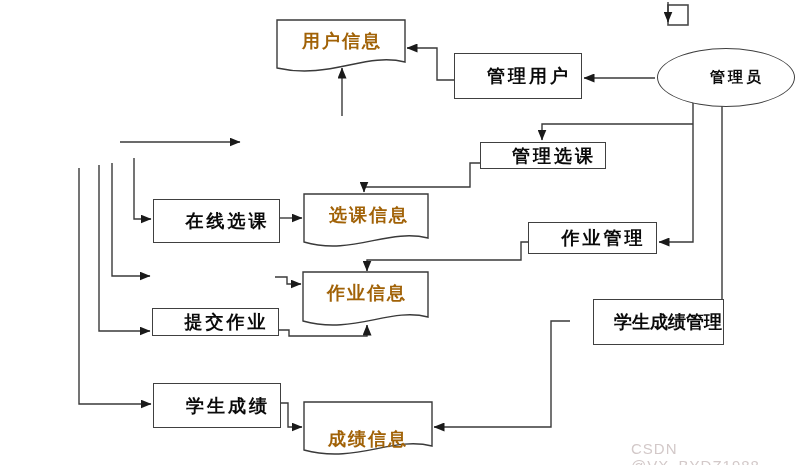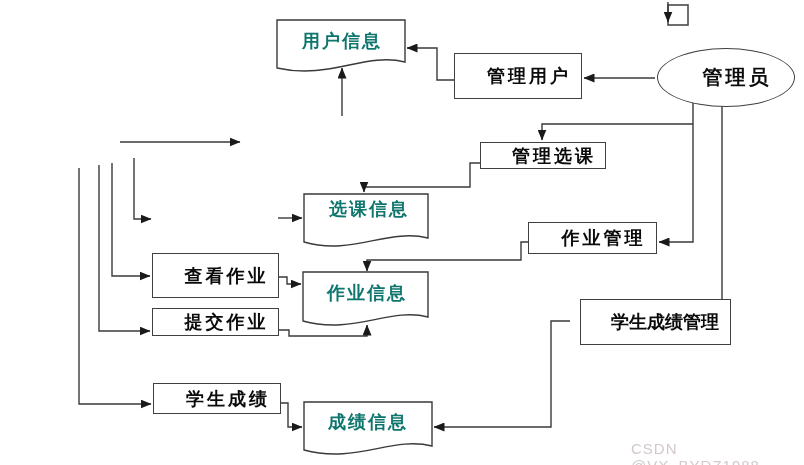--- a/index.html
+++ b/index.html
@@ -17,26 +17,26 @@
   .node{
     position:absolute;z-index:2;
     display:flex;align-items:center;justify-content:center;
     background:#ffffff;
     color:#0b0b0b;font-weight:bold;font-size:18px;letter-spacing:3px;
     white-space:nowrap;box-sizing:border-box;
     text-indent:3px;
     padding-left:19px;
   }
   .rect{border:1.6px solid #404040;}
-  .ellipse{border:1.6px solid #404040;border-radius:50%;font-size:20px;}
+  .ellipse{border:1.6px solid #404040;border-radius:50%;font-size:15px;}
   .tight{letter-spacing:0px;text-indent:0;}
   .doclabel{
     position:absolute;z-index:3;
     display:flex;align-items:center;justify-content:center;
-    color:#0f766e;font-weight:bold;font-size:18px;letter-spacing:2px;
+    color:#a16207;font-weight:bold;font-size:18px;letter-spacing:2px;
     white-space:nowrap;text-indent:2px;
   }
   .watermark{
     position:absolute;z-index:4;
     color:#d3c9c9;font-size:15px;letter-spacing:1px;
     font-family:"Liberation Sans","DejaVu Sans",sans-serif;
   }
 </style>
 </head>
 <body>
@@ -75,26 +75,26 @@
     <path class="doc" d="M304,402 H432 V446 C392,436 356,464 304,450 Z"></path>
 
     <rect class="anchor" x="668" y="5" width="20" height="20"></rect>
     <line x1="668" y1="2" x2="668" y2="22" marker-end="url(#arr)"></line>
   </svg>
 
   <div class="node ellipse" style="left:657px;top:48px;width:138px;height:59px">管理员</div>
 
   <div class="node rect" style="left:454px;top:53px;width:128px;height:46px">管理用户</div>
   <div class="node rect" style="left:480px;top:142px;width:126px;height:27px">管理选课</div>
-  <div class="node rect" style="left:152px;top:253px;width:127px;height:45px">查看作业</div>
+  <div class="node rect" style="left:153px;top:199px;width:127px;height:44px">在线选课</div>
   <div class="node rect" style="left:152px;top:308px;width:127px;height:28px">提交作业</div>
   <div class="node rect" style="left:528px;top:222px;width:129px;height:32px">作业管理</div>
-  <div class="node rect tight" style="left:580px;top:299px;width:151px;height:46px">学生成绩管理</div>
-  <div class="node rect" style="left:153px;top:383px;width:128px;height:31px">学生成绩</div>
+  <div class="node rect tight" style="left:593px;top:299px;width:131px;height:46px">学生成绩管理</div>
+  <div class="node rect" style="left:153px;top:383px;width:128px;height:45px">学生成绩</div>
 
   <div class="doclabel" style="left:279px;top:28px;width:124px;height:26px">用户信息</div>
-  <div class="doclabel" style="left:306px;top:196px;width:124px;height:26px">选课信息</div>
+  <div class="doclabel" style="left:306px;top:202px;width:124px;height:26px">选课信息</div>
   <div class="doclabel" style="left:305px;top:280px;width:122px;height:26px">作业信息</div>
-  <div class="doclabel" style="left:306px;top:409px;width:122px;height:26px">成绩信息</div>
+  <div class="doclabel" style="left:306px;top:426px;width:122px;height:26px">成绩信息</div>
 
   <div class="watermark" style="left:631px;top:440px">CSDN @VX_BYDZ1988</div>
 
 </div>
 
 </body></html>

